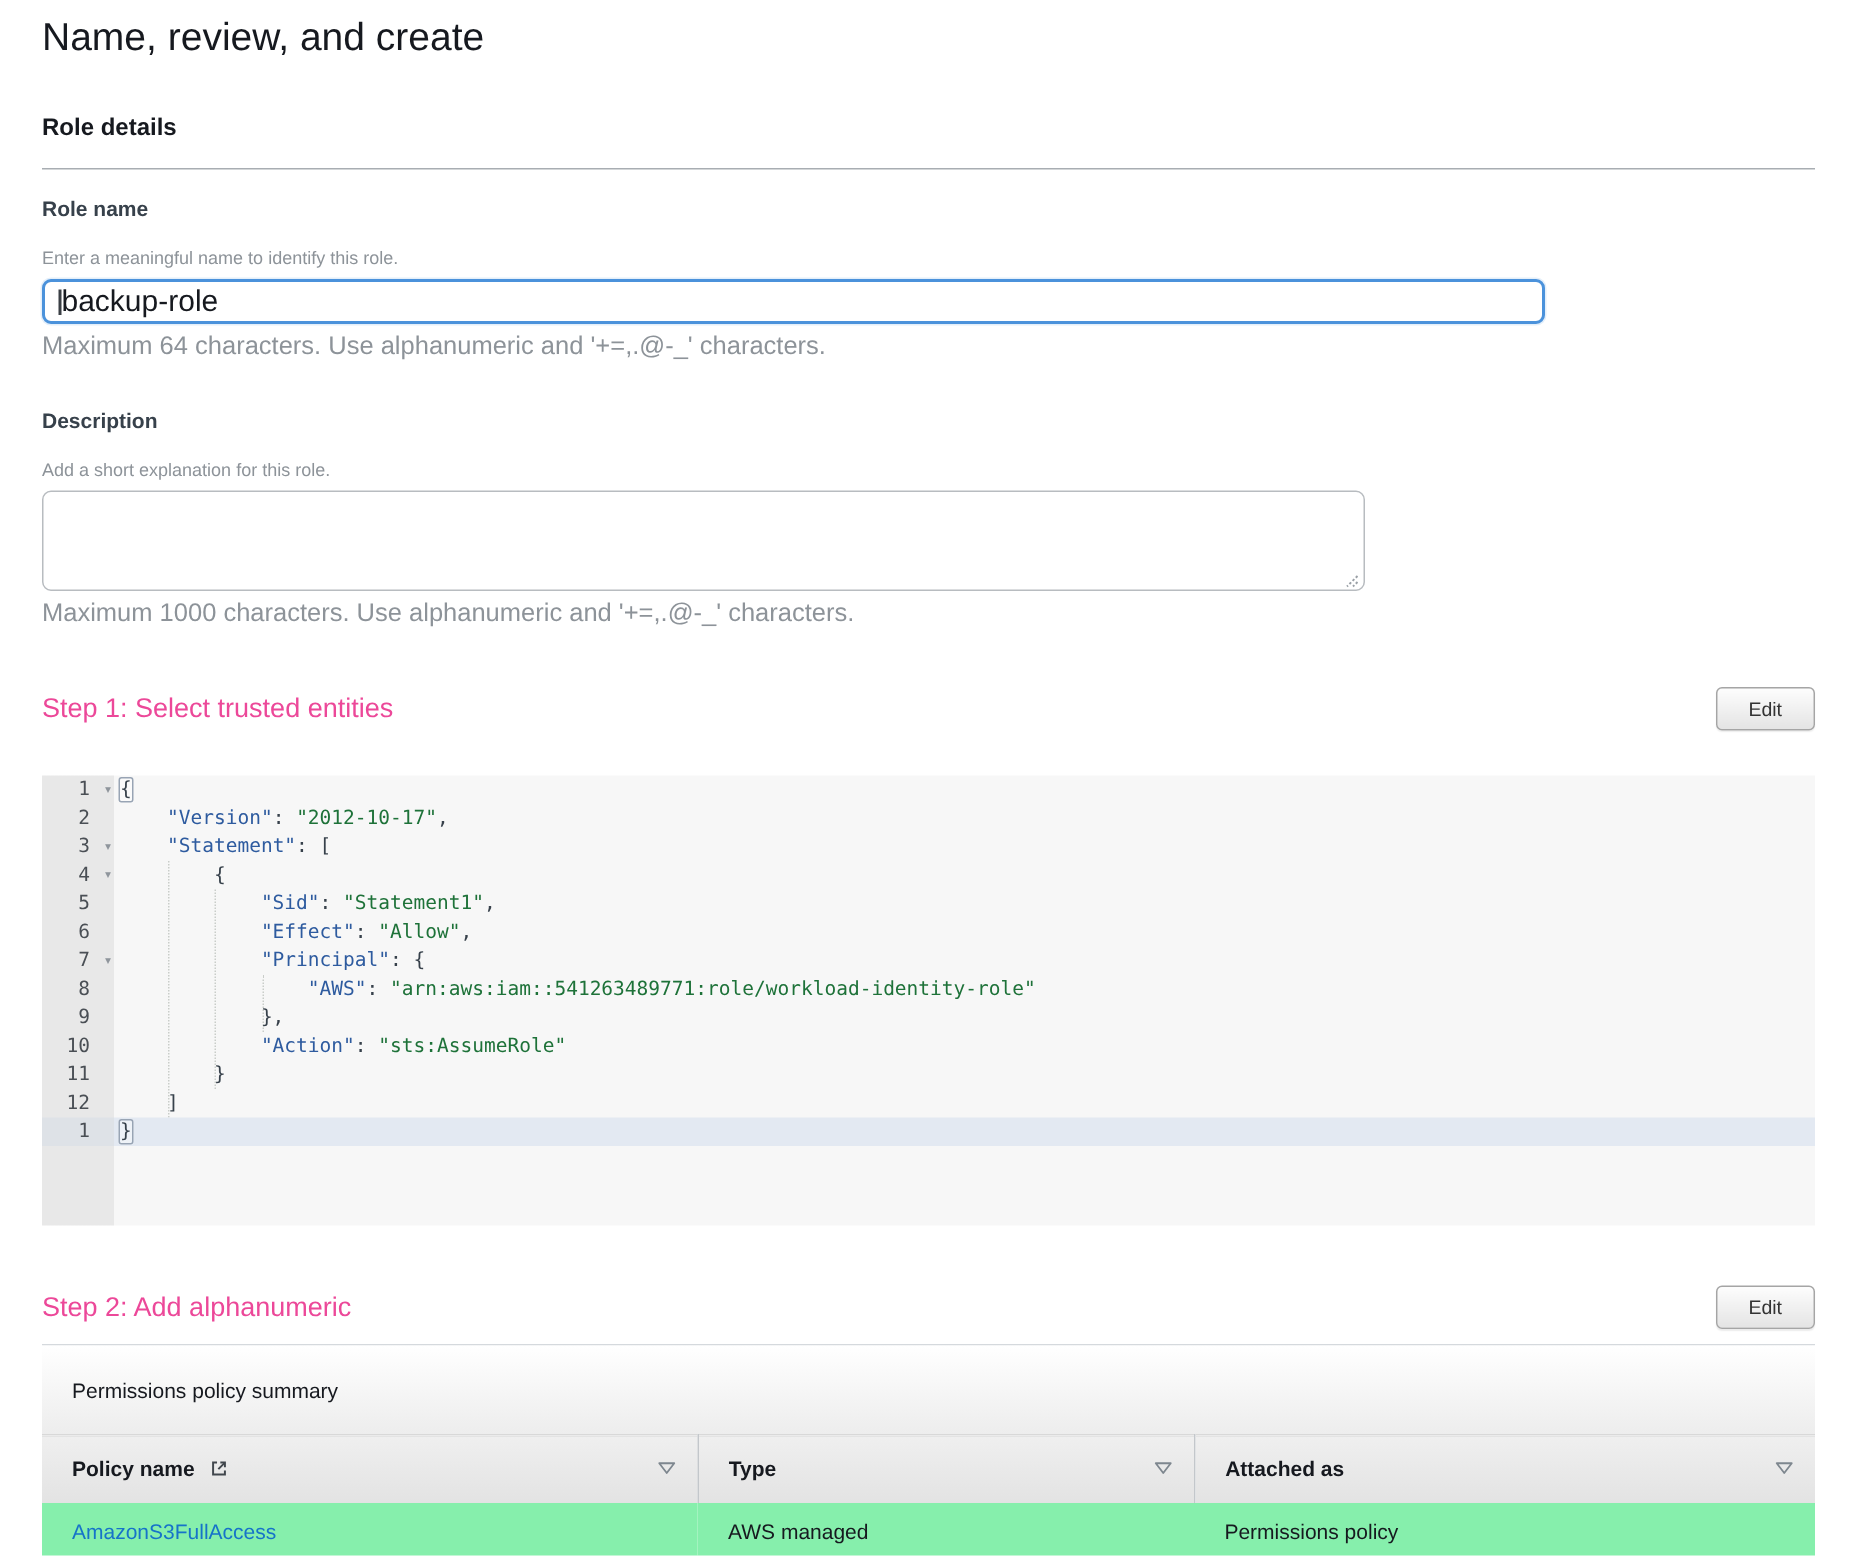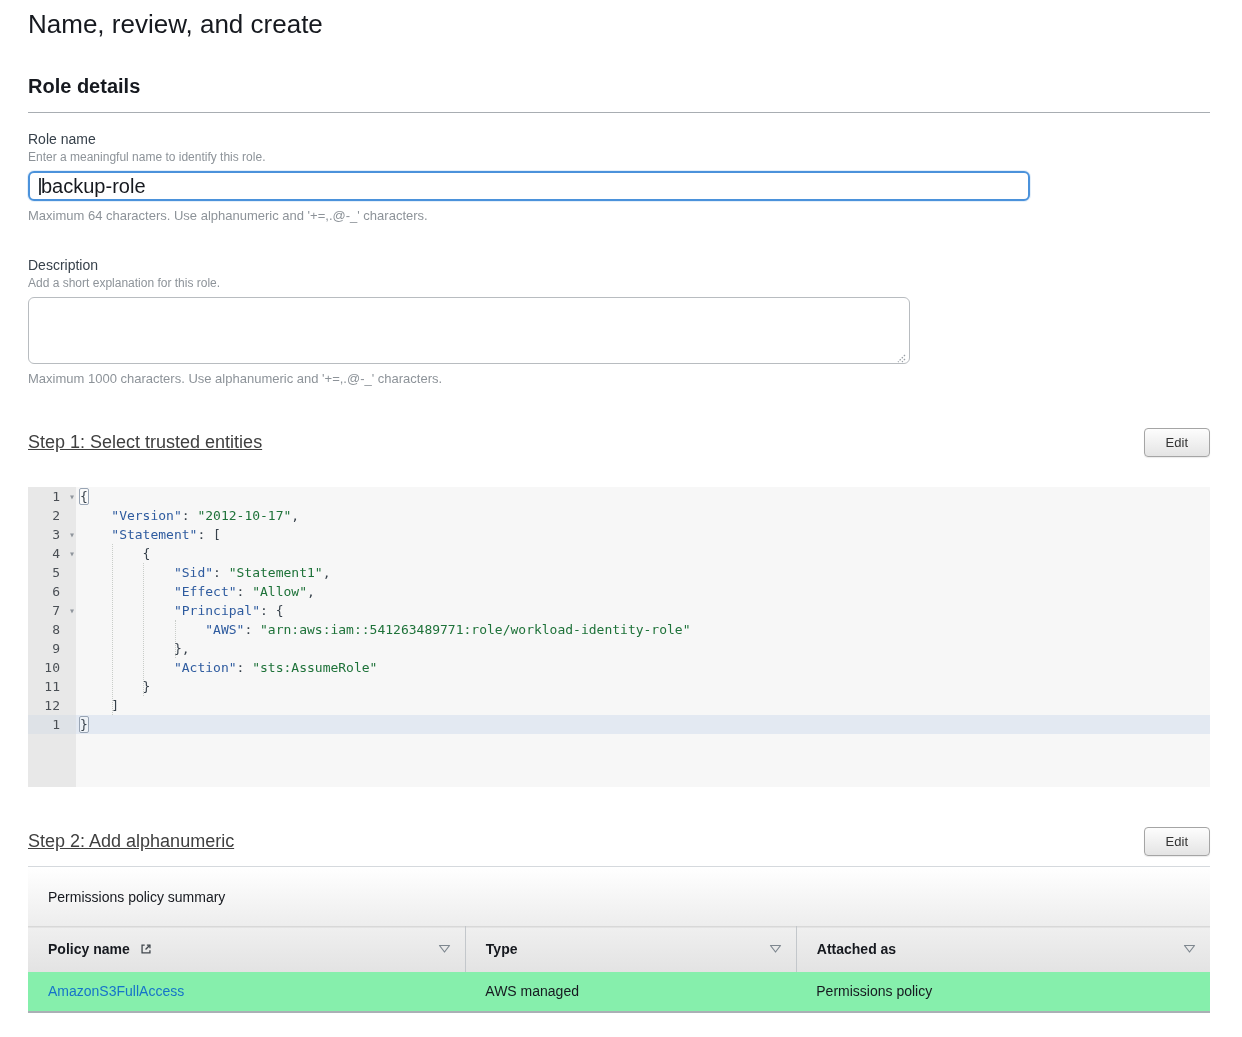--- a/index.html
+++ b/index.html
@@ -7,45 +7,45 @@
   body {
     font-family:"Liberation Sans", sans-serif;
     color:#16191f;
     width:1242px; height:1037px;
     overflow:hidden;
   }
   .page { width:1182px; margin:0 32px 0 28px; }
 
   .page-title { font-size:26px; font-weight:400; color:#16191f; padding-top:9px; line-height:30px; }
 
-  .section-heading { font-size:20px; font-weight:700; margin-top:37px; line-height:20px; }
+  .section-heading { font-size:16px; font-weight:700; margin-top:37px; line-height:20px; }
   .divider { border:none; border-top:1px solid #a8adb2; margin-top:16px; }
 
-  .field-label { font-size:14px; color:#37414b; margin-top:17px; line-height:18px; }
-  .field-help { font-size:12px; color:#8d9399; margin-top:2px; line-height:15px; }
-  .field-constraint { font-size:13px; color:#8d9399; margin-top:7px; line-height:15px; }
+  .field-label { font-size:14px; color:#37414b; margin-top:17px; line-height:18px;font-weight:bold; }
+  .field-help { font-size:12px; color:#8d9399; margin-top:17px; line-height:15px; }
+  .field-constraint { font-size:17px; color:#8d9399; margin-top:7px; line-height:15px; }
 
   .text-input {
     margin-top:6px; width:1002px; height:30px;
     border:2px solid #4b92db; border-radius:6px;
     background:#fff; display:flex; align-items:center;
     padding:0 9px; font-size:20px; color:#16191f;
     box-shadow:0 0 0 1px rgba(75,146,219,0.15);
   }
   .caret { display:inline-block; width:1.5px; height:17px; background:#3a3f44; margin-right:0.5px; }
 
   .textarea-box {
     margin-top:6px; width:882px; height:67px;
     border:1px solid #b8bcc0; border-radius:6px; background:#fff;
     position:relative;
   }
   .resize-grip { position:absolute; right:3px; bottom:3px; width:11px; height:11px; }
 
   .step-row { display:flex; justify-content:space-between; align-items:center; margin-top:42px; height:29px; }
-  .step-heading { font-size:18px; font-weight:400; color:#404040;text-decoration:underline; }
+  .step-heading { font-size:18px; font-weight:400; color:#ec4899; }
   .aws-btn {
     height:29px; padding:0 21px; font-family:"Liberation Sans", sans-serif;
     font-size:13px; font-weight:400; color:#333;
     background:linear-gradient(#fdfdfd, #e4e4e4);
     border:1px solid #a5a5a5; border-radius:4px;
     box-shadow:0 1px 1px rgba(0,0,0,0.08); cursor:pointer;
   }
 
   
   .code-editor {

